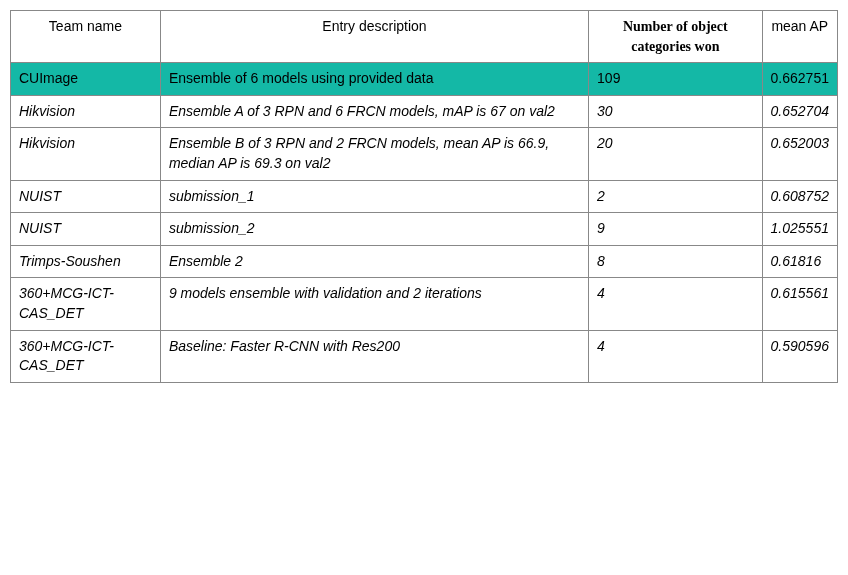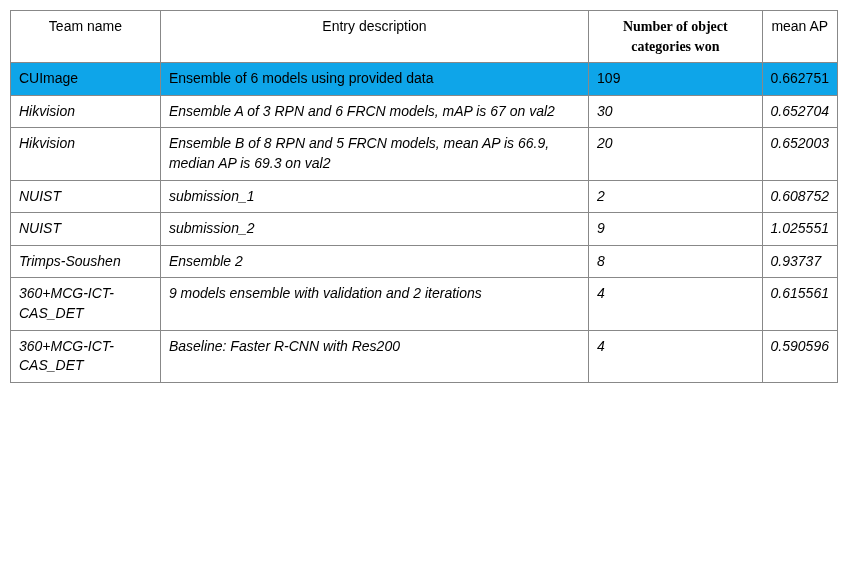--- a/index.html
+++ b/index.html
@@ -33,21 +33,21 @@
     }
     thead th {
       background: #fff;
       font-weight: normal;
     }
     thead th.highlight {
       font-weight: bold;
       font-family: Liberation Serif, serif;
     }
     .row-highlight td {
-      background: #0ea5e9;
+      background: #14b8a6;
     }
     .row-normal td {
       background: #fff;
       font-style: italic;
     }
     td, th {
       line-height: 1.4;
     }
   </style>
 </head>
@@ -79,41 +79,41 @@
           <td>0.662751</td>
         </tr>
         <tr class="row-normal">
           <td>Hikvision</td>
           <td>Ensemble A of 3 RPN and 6 FRCN models, mAP is 67 on val2</td>
           <td>30</td>
           <td>0.652704</td>
         </tr>
         <tr class="row-normal">
           <td>Hikvision</td>
-          <td>Ensemble B of 8 RPN and 5 FRCN models, mean AP is 66.9, median AP is 69.3 on val2</td>
+          <td>Ensemble B of 3 RPN and 2 FRCN models, mean AP is 66.9, median AP is 69.3 on val2</td>
           <td>20</td>
           <td>0.652003</td>
         </tr>
         <tr class="row-normal">
           <td>NUIST</td>
           <td>submission_1</td>
           <td>2</td>
           <td>0.608752</td>
         </tr>
         <tr class="row-normal">
           <td>NUIST</td>
           <td>submission_2</td>
           <td>9</td>
           <td>1.025551</td>
         </tr>
         <tr class="row-normal">
           <td>Trimps-Soushen</td>
           <td>Ensemble 2</td>
           <td>8</td>
-          <td>0.93737</td>
+          <td>0.61816</td>
         </tr>
         <tr class="row-normal">
           <td>360+MCG-ICT-CAS_DET</td>
           <td>9 models ensemble with validation and 2 iterations</td>
           <td>4</td>
           <td>0.615561</td>
         </tr>
         <tr class="row-normal">
           <td>360+MCG-ICT-CAS_DET</td>
           <td>Baseline: Faster R-CNN with Res200</td>

